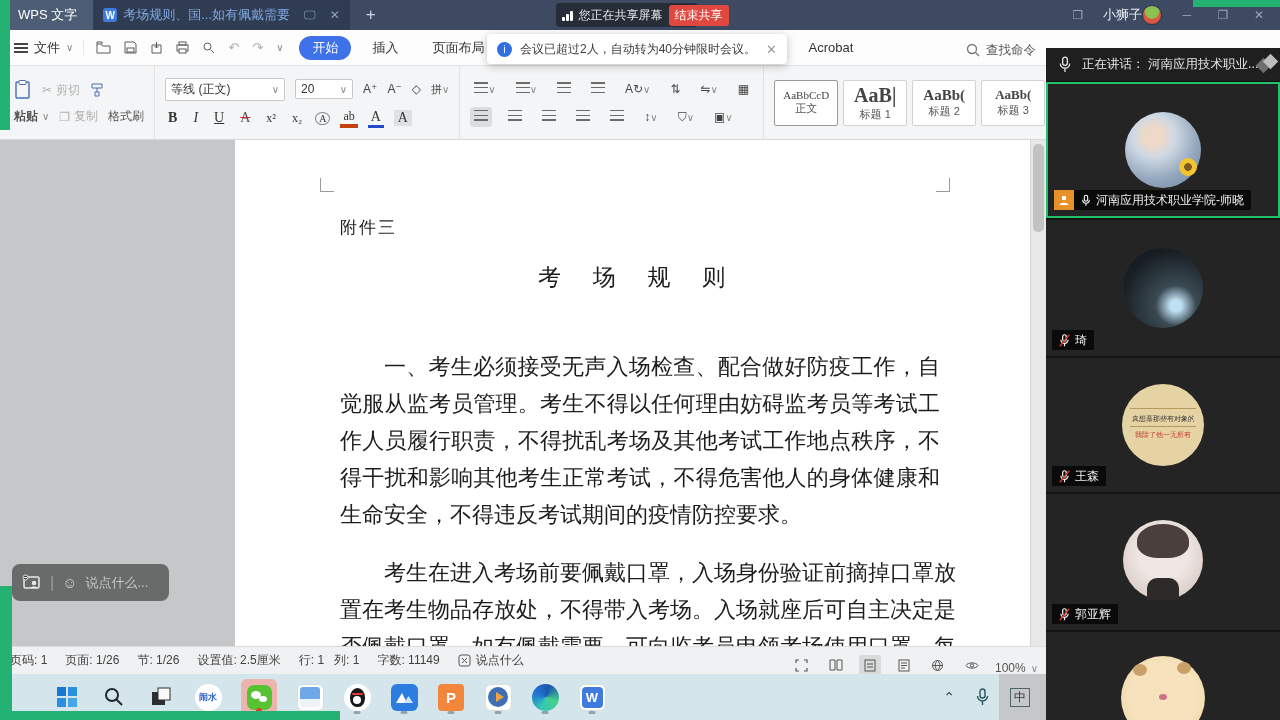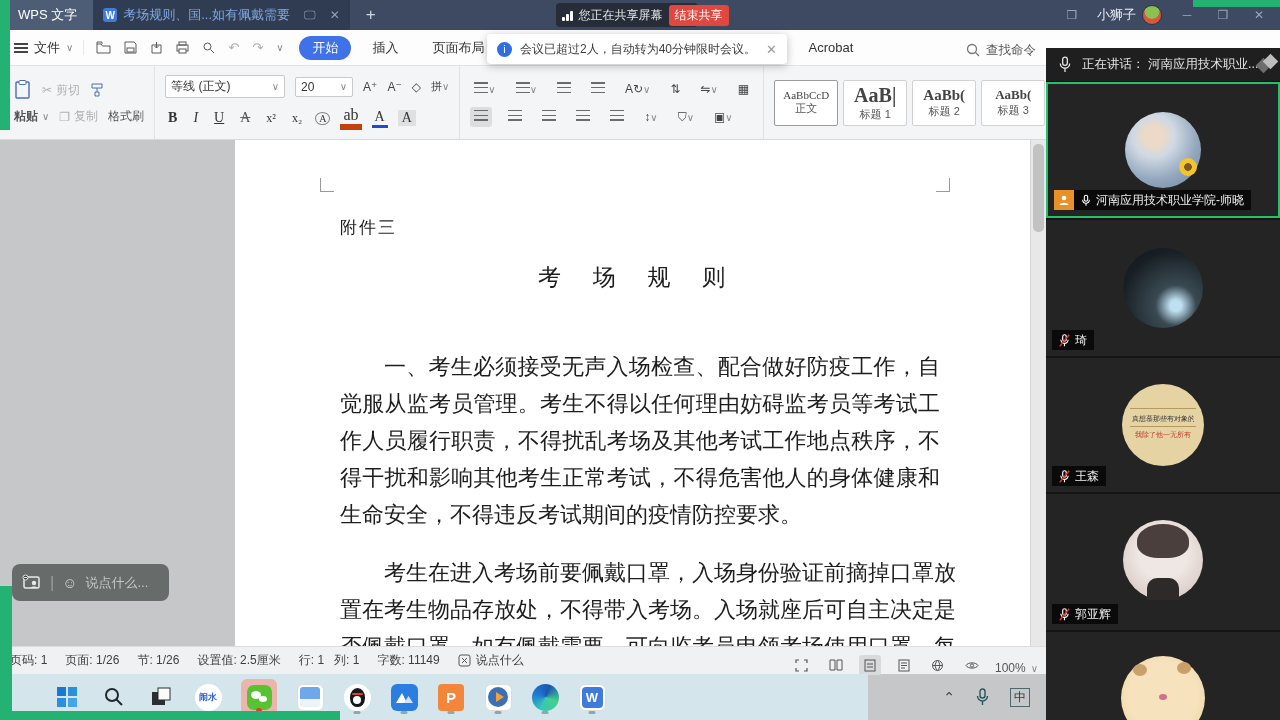--- a/index.html
+++ b/index.html
@@ -8,21 +8,21 @@
   #stage{position:relative;width:1280px;height:720px;background:#c6c7c8}
 
   
   #titlebar{left:0;top:0;width:1280px;height:30px;background:#3d4a61;display:flex;align-items:center}
   .app-tab{height:30px;background:#4d5d75;color:#fff;font-size:13px;display:flex;align-items:center;padding:0 16px 0 18px}
   .doc-tab{height:30px;background:#2f3c52;color:#7fa7e0;font-size:13px;display:flex;align-items:center;gap:6px;padding:0 10px;min-width:250px}
   .doc-tab .wicon{width:14px;height:14px;border-radius:3px;background:#3f7bdc;color:#fff;font-size:10px;font-weight:bold;display:flex;align-items:center;justify-content:center}
   .tab-x,.tab-share{color:#8fa3bd;font-size:12px;margin-left:8px}
   .newtab{color:#cdd6e4;font-size:17px;padding:0 16px}
   #tb-right{position:absolute;right:0;top:0;height:30px;display:flex;align-items:center;gap:14px;padding-right:10px;color:#aab4c6;font-size:12px}
-  #tb-user{display:flex;align-items:center;gap:6px;color:#e8edf5;font-size:13px}
+  #tb-user{display:flex;align-items:center;gap:0;color:#e8edf5;font-size:13px}
   #tb-avatar{width:20px;height:20px;border-radius:50%;background:radial-gradient(circle at 50% 30%,#8cc152 0 45%,#d8583f 50% 100%);border:1px solid #2c3648}
   .winbtn{color:#9aa6ba;font-size:12px;width:22px;text-align:center}
 
   
   #menurow{left:0;top:30px;width:1280px;height:36px;background:#fdfdfd;border-bottom:1px solid #e3e3e3;display:flex;align-items:center;font-size:13px;color:#333}
   .m-file{display:flex;align-items:center;gap:6px;padding:0 10px 0 14px}
   .hamb{width:14px;height:10px;background:repeating-linear-gradient(#444 0 2px,transparent 2px 4px)}
   .qicons{display:flex;align-items:center;gap:13px;padding:0 12px;border-left:1px solid #e8e8e8;color:#5a5a5a}
   .menu-tab{padding:3px 13px;color:#333;border-radius:14px}
   .menu-tab.active{background:#3f71e8;color:#fff}
@@ -63,21 +63,21 @@
   #docthumb{position:absolute;left:2px;top:4px;width:11px;height:88px;background:#c2c2c2;border-radius:5px}
 
   
   #statusbar{left:0;top:646px;width:1046px;height:28px;background:#f0f1f2;border-top:1px solid #dcdcdc;display:flex;align-items:center;font-size:12px;color:#3f3f3f;padding-left:10px;gap:18px}
   .sb-item{display:flex;align-items:center;gap:5px}
   #sb-right{position:absolute;right:8px;top:0;height:28px;display:flex;align-items:flex-end;gap:12px;color:#555}
   .vbtn{width:22px;height:20px;display:flex;align-items:center;justify-content:center;border-radius:3px}
   .vbtn.active{background:#d9dadb}
 
   
-  #taskbar{left:0;top:674px;width:868px;height:46px;background:#d4e6ec;display:flex;align-items:center;gap:17px;padding-left:52px}
+  #taskbar{left:0;top:674px;width:999px;height:46px;background:#d4e6ec;display:flex;align-items:center;gap:17px;padding-left:52px}
   .tkslot{position:relative;display:flex;align-items:center;justify-content:center;width:30px;height:36px}
   .runln{position:absolute;bottom:1px;left:50%;transform:translateX(-50%);width:7px;height:3px;border-radius:2px;background:#90a6ad}
   .reddot{position:absolute;bottom:1px;left:50%;transform:translateX(-50%);width:6px;height:6px;border-radius:50%;background:#e23c33}
   .tile{border-radius:6px;display:flex;align-items:center;justify-content:center}
   #tk-tray{position:absolute;right:250px;top:674px;height:46px;display:flex;align-items:center;gap:20px;color:#2c3e44;font-size:14px}
 
   
   #chatpill{left:12px;top:564px;width:157px;height:37px;background:rgba(90,95,92,.88);border-radius:8px;display:flex;align-items:center;gap:8px;padding:0 10px;color:#cfd4d1}
   #chat-ph{color:#c3c9c5;font-size:13px}
 
@@ -238,21 +238,21 @@
         <span style="font-size:11px">拼<span class="chev">∨</span></span>
       </div>
       <div class="rrow">
         <span class="chbtn" style="font-weight:bold">B</span>
         <span class="chbtn" style="font-style:italic">I</span>
         <span class="chbtn" style="text-decoration:underline">U</span>
         <span class="chbtn" style="text-decoration:line-through;text-decoration-color:#d23;color:#555">A</span>
         <span class="chbtn" style="font-size:12px">x²</span>
         <span class="chbtn" style="font-size:12px">x₂</span>
         <span class="chbtn" style="border:1px solid #888;border-radius:50%;font-size:10px;padding:0 3px">A</span>
-        <span class="chbtn" style="border-bottom:6px solid #c2410c;font-size:16px">ab</span>
+        <span class="chbtn" style="border-bottom:4px solid #c2410c;font-size:12px">ab</span>
         <span class="chbtn" style="border-bottom:3px solid #2449c9">A</span>
         <span class="chbtn" style="background:#dfe0e2;padding:0 4px">A</span>
       </div>
     </div>
 
     <div class="rgroup">
       <div class="rrow" style="gap:12px">
         <span class="albtn"><span class="ic-lines"></span><span class="chev">∨</span></span>
         <span class="albtn"><span class="ic-lines"></span><span class="chev">∨</span></span>
         <span class="albtn"><span class="ic-lines"></span></span>

